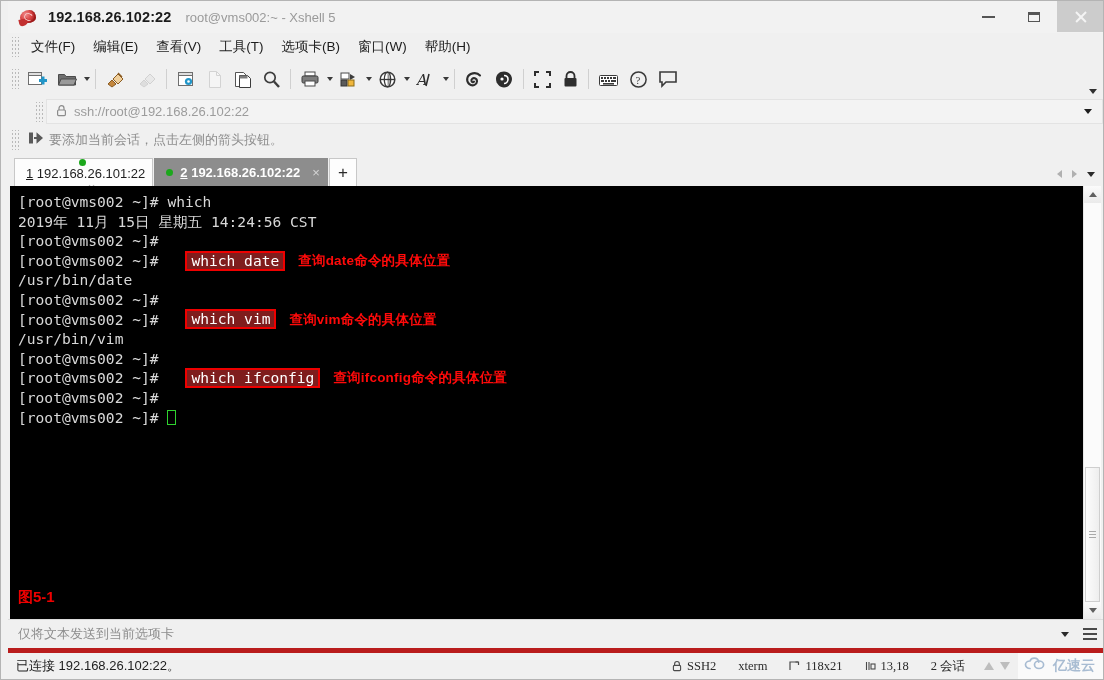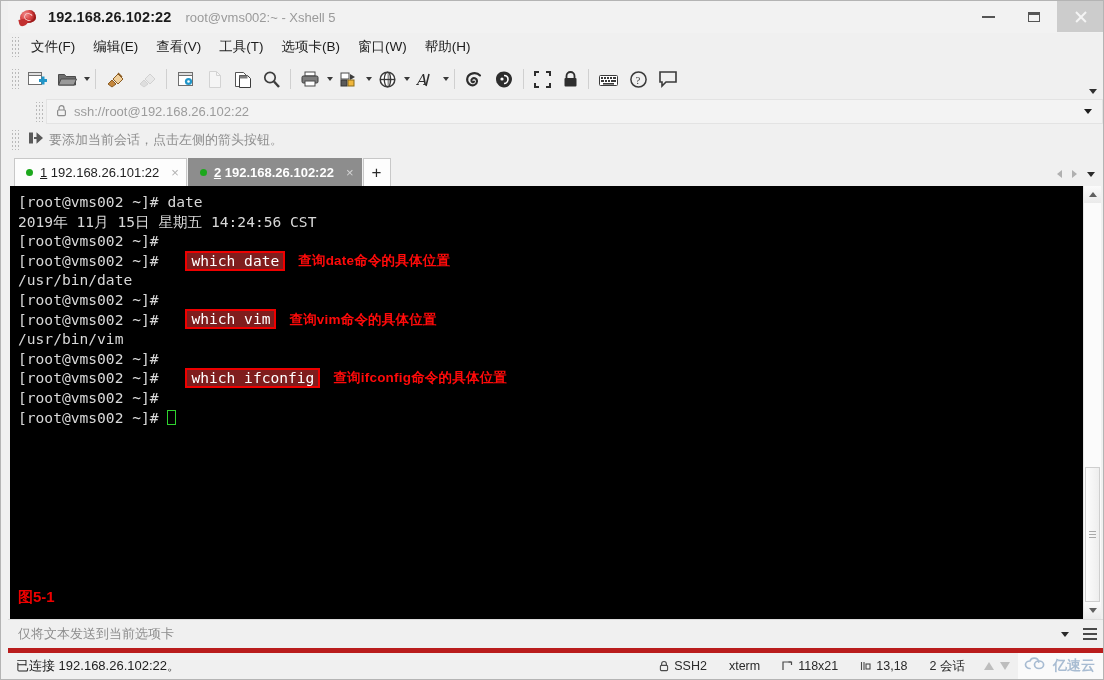--- a/index.html
+++ b/index.html
@@ -71,21 +71,21 @@
   
   .hintbar{height:28px;min-height:28px;display:flex;align-items:center;background:#f0f0f0;padding-left:4px;}
   .hint-ico{margin:0 6px 0 6px;flex:none;}
   .hint-text{font-size:13px;color:#8e8e8e;}
 
   
   .tabstrip{height:32px;min-height:32px;display:flex;align-items:flex-end;
             background:#f0f0f0;position:relative;padding-left:6px;}
   .tab{height:28px;display:flex;align-items:center;box-sizing:border-box;padding:0 7px 0 11px;
        border:1px solid #c8c8c8;border-bottom:none;margin-right:1px;}
-  .tab.inactive{background:#fdfdfd;}
+  .tab.inactive{background:#fdfdfd;flex-direction:column;}
   .tab.active{background:#8d8d8d;border-color:#8d8d8d;}
   .tdot{width:7px;height:7px;border-radius:50%;background:#1ca81c;margin-right:7px;flex:none;}
   .tlabel{font-size:13px;color:#1e1e1e;white-space:nowrap;}
   .tab.active .tlabel{color:#ffffff;font-weight:bold;}
   .tnum{text-decoration:underline;}
   .tclose{margin-left:12px;font-size:13px;color:#b0b0b0;line-height:1;}
   .tab.active .tclose{color:#d4d4d4;}
   .tab-new{height:28px;width:28px;background:#fdfdfd;border:1px solid #c8c8c8;border-bottom:none;
            display:flex;align-items:center;justify-content:center;font-size:17px;color:#2a2a2a;box-sizing:border-box;}
   .tabstrip-right{position:absolute;right:4px;bottom:4px;display:flex;align-items:center;gap:2px;}
@@ -139,21 +139,21 @@
                    border-top:5px solid #2a2a2a;}
   .send-menu{width:26px;height:26px;display:flex;flex-direction:column;justify-content:center;
              gap:3px;padding:0 6px;box-sizing:border-box;}
   .send-menu i{display:block;height:2px;background:#4a4a4a;}
 
   
   .statusbar{height:26px;min-height:26px;display:flex;align-items:center;
              background:#f0f0f0;border-top:5px solid #b91c1c;position:relative;}
   .st-left{font-size:13px;color:#1d1d1d;padding-left:8px;}
   .st-right{position:absolute;right:0;top:0;height:26px;display:flex;align-items:center;gap:0;}
-  .st-cell{font-size:12.5px;color:#2a2a2a;display:flex;align-items:center;padding:0 11px;white-space:nowrap;}
+  .st-cell{font-size:12.5px;color:#2a2a2a;display:flex;align-items:center;padding:0 11px;white-space:nowrap;font-family:Liberation Serif, serif;}
   .st-cell .ic{margin-right:5px;display:flex;}
   .st-arrows{display:flex;align-items:center;gap:6px;padding:0 8px;}
   .st-arrows .ar{width:0;height:0;}
   .ar.up{border-left:5px solid transparent;border-right:5px solid transparent;border-bottom:8px solid #bdbdbd;}
   .ar.dn{border-left:5px solid transparent;border-right:5px solid transparent;border-top:8px solid #bdbdbd;}
   .wm{display:flex;align-items:center;background:#fafafa;height:26px;padding:0 8px 0 6px;}
   .wm-txt{font-size:14px;color:#a8bcd2;font-weight:bold;margin-left:3px;}
 </style>
 </head>
 <body>
@@ -398,21 +398,21 @@
     <div class="tabstrip-right">
       <span class="tsa left"></span>
       <span class="tsa right"></span>
       <span class="tsd"></span>
     </div>
   </div>
 
   <div class="term-wrap">
     <div class="term">
 
-      <div class="tline"><span>[root@vms002 ~]# </span><span>date</span></div>
+      <div class="tline"><span>[root@vms002 ~]# </span><span>which</span></div>
 
       <div class="tline"><span>2019年 11月 15日 星期五 14:24:56 CST</span></div>
 
       <div class="tline"><span>[root@vms002 ~]# </span></div>
 
       <div class="tline">
         <span>[root@vms002 ~]# </span>
         <span class="boxcmd">which date</span>
         <span class="anno">查询date命令的具体位置</span>
       </div>

